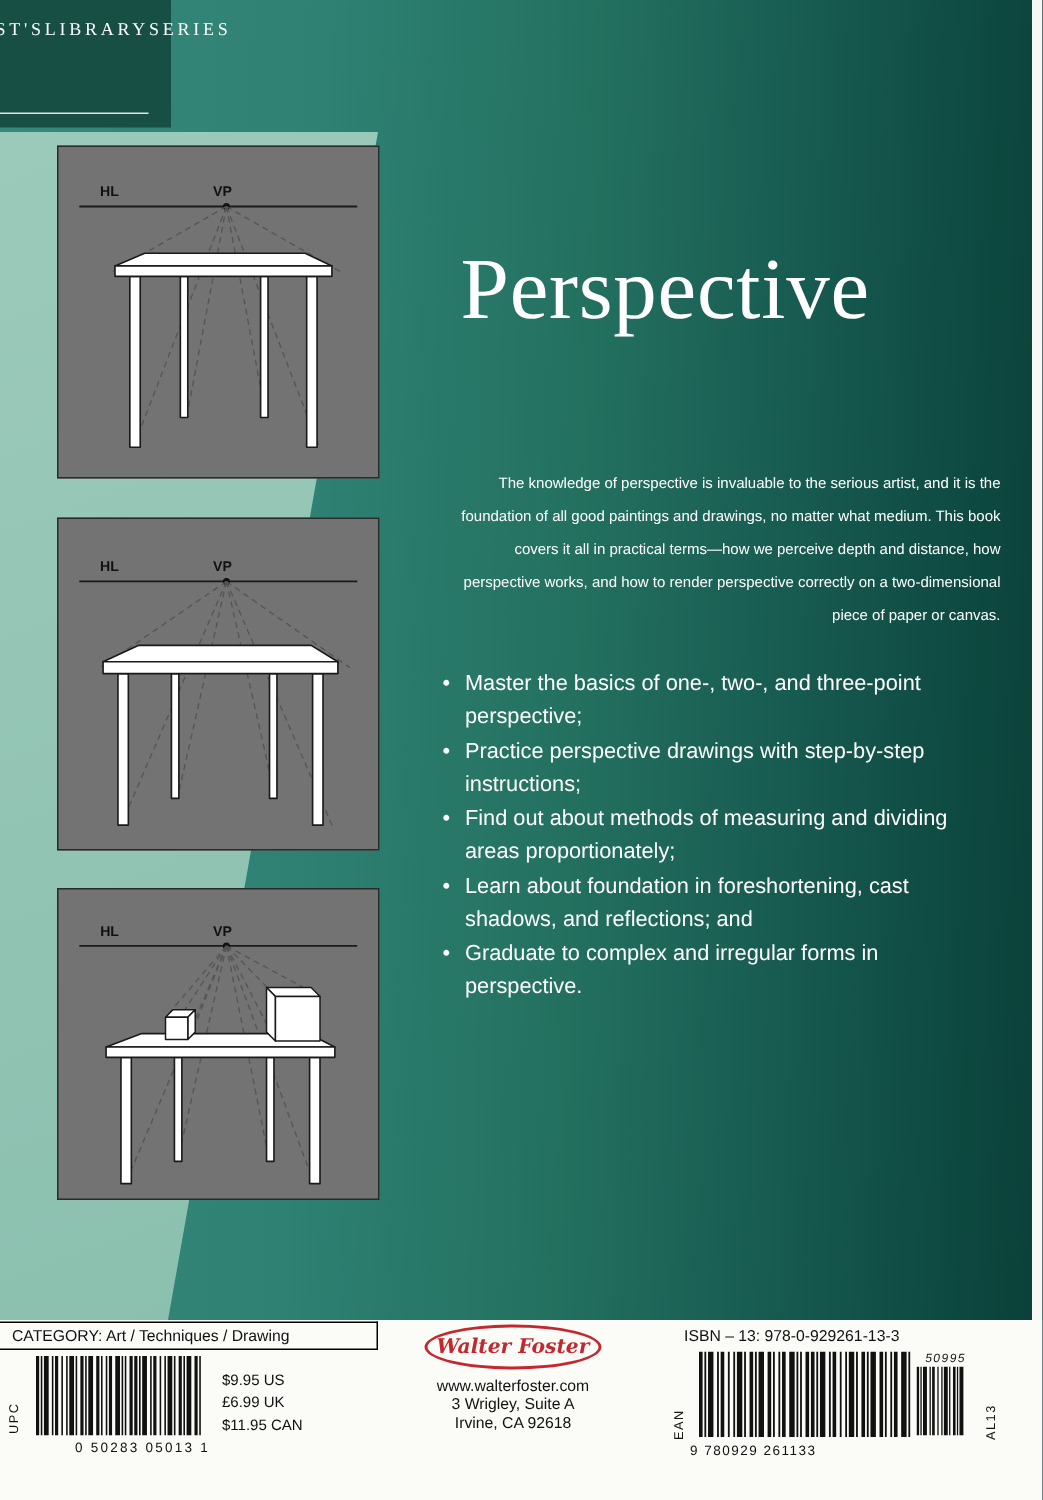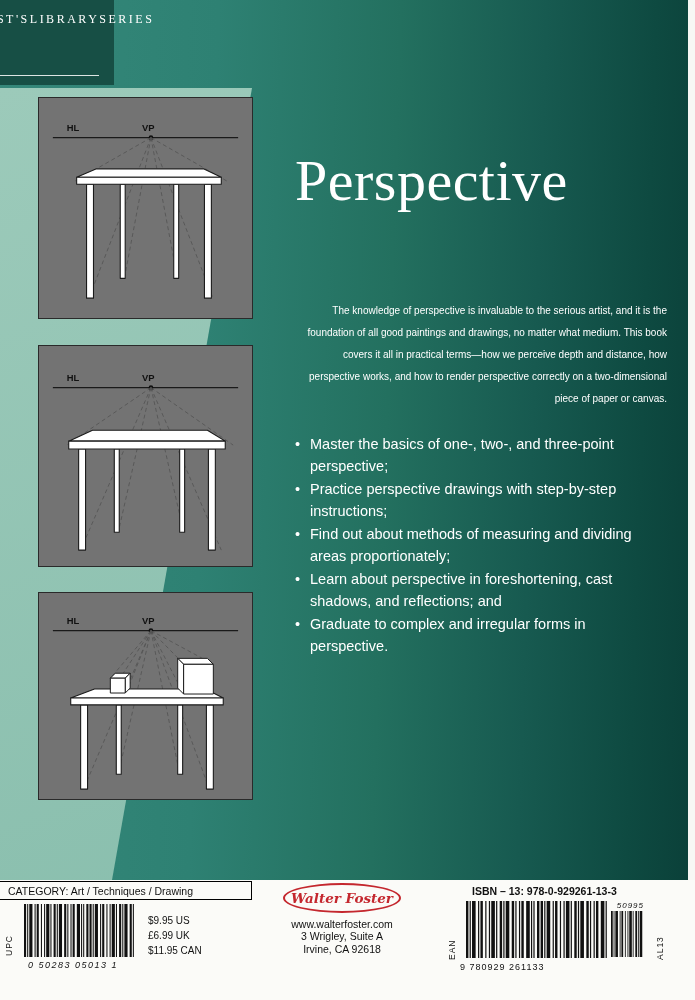--- a/index.html
+++ b/index.html
@@ -20,42 +20,42 @@
   .badge .line:last-child{border-bottom:none;}
 
   .diagram{position:absolute;left:38px;width:215px;background:#737373;border:1px solid #2a2a2a;box-sizing:border-box;}
   #dg1{top:97px;height:222px;}
   #dg2{top:345px;height:222px;}
   #dg3{top:592px;height:208px;}
   .diagram svg{display:block;width:100%;height:100%;}
   .dg-label{font-family:"Liberation Sans",sans-serif;font-size:9.5px;font-weight:bold;fill:#111;}
 
   .content{position:absolute;left:295px;top:152px;width:372px;color:#fff;}
-  .title{margin:0;font-family:"Liberation Serif",serif;font-weight:400;font-size:58px;line-height:1;letter-spacing:.5px;}
+  .title{margin:12px;font-family:"Liberation Serif",serif;font-weight:400;font-size:58px;line-height:1;letter-spacing:.5px;}
   .intro{margin:90px 0 0 0;font-size:10px;line-height:22px;text-align:right;}
   .bullets{margin:23px 0 0 0;padding:0;list-style:none;font-size:14.5px;line-height:22px;}
   .bullets li{display:flex;margin-bottom:1px;}
   .bullets .b{flex:0 0 15px;}
   .bullets .t{flex:1;}
 
   .footer{position:absolute;left:0;top:880px;width:695px;height:120px;background:#fbfbf8;color:#111;}
   .category{position:absolute;left:0;top:1px;width:252px;height:19px;border:1px solid #000;border-left:none;
     display:flex;align-items:center;padding-left:8px;box-sizing:border-box;font-size:10.5px;}
   .vtext{position:absolute;writing-mode:vertical-rl;transform:rotate(180deg);font-size:8.5px;letter-spacing:1px;}
   #upc-label{left:4px;top:30px;height:46px;}
   .upc-bars{position:absolute;left:24px;top:24px;width:112px;height:53px;}
-  .upc-digits{position:absolute;left:28px;top:80px;width:136px;text-align:left;font-size:9px;letter-spacing:1.5px;font-style:italic;}
+  .upc-digits{position:absolute;left:4px;top:80px;width:136px;text-align:right;font-size:9px;letter-spacing:1.5px;}
   .prices{position:absolute;left:148px;top:33px;font-size:10px;line-height:15px;}
   .publisher{position:absolute;left:272px;top:3px;width:140px;text-align:center;}
   .logo-oval{width:118px;height:30px;margin:0 auto;border:2px solid #c4272e;border-radius:50%;
     display:flex;align-items:center;justify-content:center;box-sizing:border-box;}
   .logo-text{font-family:"DejaVu Serif",serif;font-style:italic;font-weight:bold;font-size:13.5px;color:#c4272e;white-space:nowrap;}
   .website{margin-top:5px;font-size:10.5px;}
   .addr{font-size:10.5px;line-height:13px;}
-  .isbn{position:absolute;left:472px;top:5px;font-size:10.5px;font-weight:bold;}
+  .isbn{position:absolute;left:456px;top:5px;font-size:10.5px;}
   #ean-label{left:447px;top:38px;height:42px;}
   .ean-bars{position:absolute;left:466px;top:21px;width:142px;height:57px;}
   .ean-digits{position:absolute;left:460px;top:82px;font-size:9px;letter-spacing:1px;}
   .addon{position:absolute;left:611px;top:21px;width:33px;text-align:right;font-style:italic;}
   .addon-num{font-size:8px;letter-spacing:1px;}
   .addon-bars{width:100%;height:46px;margin-top:1px;}
   #al13{left:655px;top:38px;height:42px;}
 </style>
 </head>
 <body>
@@ -169,21 +169,21 @@
       <li>
           <span class="b">•</span>
           <span class="t">Practice perspective drawings with step-by-step instructions;</span>
         </li>
       <li>
           <span class="b">•</span>
           <span class="t">Find out about methods of measuring and dividing areas proportionately;</span>
         </li>
       <li>
           <span class="b">•</span>
-          <span class="t">Learn about perspective in foreshortening, cast shadows, and reflections; and</span>
+          <span class="t">Learn about foundation in foreshortening, cast shadows, and reflections; and</span>
         </li>
       <li>
           <span class="b">•</span>
           <span class="t">Graduate to complex and irregular forms in perspective.</span>
         </li>
     </ul>
   </div>
 
   <div class="footer">
     <div class="category">CATEGORY: Art / Techniques / Drawing</div>

